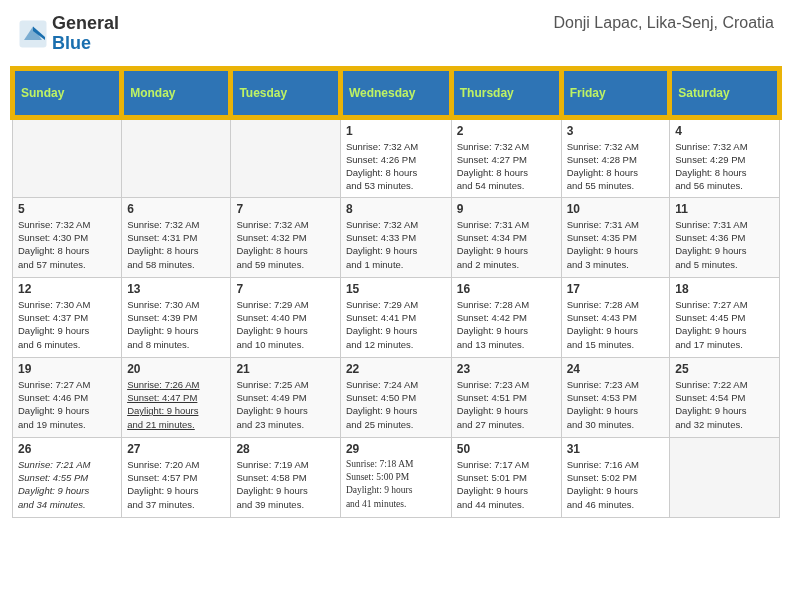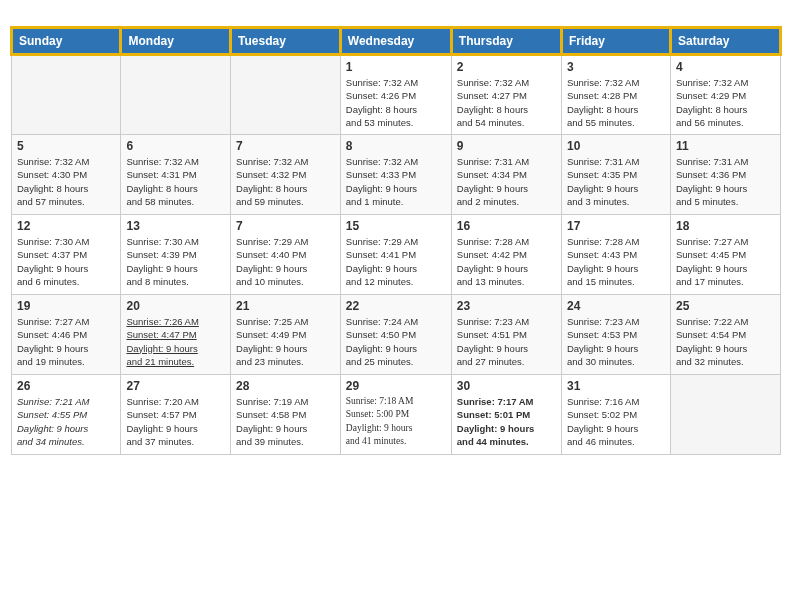--- a/index.html
+++ b/index.html
@@ -52,26 +52,26 @@
     .location {
       font-size: 16px;
       color: #555;
     }
     .calendar {
       width: 100%;
       border-collapse: collapse;
     }
     .calendar th {
       background-color: #2e74b5;
-      color: #ffffff;
+      color: #bef264;
       font-size: 12px;
       font-weight: bold;
-      padding: 5px 6px;
+      padding: 15px 6px;
       text-align: left;
-      border: 3px solid #eab308;
+      border: 5px solid #eab308;
     }
     .calendar td {
       vertical-align: top;
       border: 1px solid #ccc;
       padding: 4px 5px;
       font-size: 9.5px;
       color: #333;
       width: 113px;
       height: 80px;
       background: #fff;
@@ -98,21 +98,33 @@
       background: #fff;
     }
     .row-even td:not(.empty) {
       background: #f0f4f8;
     }
   </style>
 </head>
 <body>
 
 <div class="header">
+  <div class="logo">
+    <svg class="logo-icon" viewBox="0 0 40 40">
+      <rect x="2" y="2" width="36" height="36" rx="4" fill="#1a6faf" opacity="0.15"></rect>
+      <polygon points="8,28 20,10 32,28" fill="#1a6faf" opacity="0.5"></polygon>
+      <polygon points="20,10 36,24 36,28 20,16" fill="#1a6faf"></polygon>
+    </svg>
+    <div class="logo-text">
+      <span class="logo-general">General</span>
+      <span class="logo-blue">Blue</span>
+    </div>
+  </div>
   <div class="title-block">
+    <div class="location">Donji Lapac, Lika-Senj, Croatia</div>
   </div>
 </div>
 
 <table class="calendar">
   <thead>
     <tr>
     <th>Sunday</th>
         <th>Monday</th>
         <th>Tuesday</th>
         <th>Wednesday</th>
@@ -331,22 +343,22 @@
 and 39 minutes.</div>
         </td>
         <td>
           <span class="day-number">29</span>
           <div class="day-info" style="white-space: pre-line; font-family: Liberation Serif, serif;">Sunrise: 7:18 AM
 Sunset: 5:00 PM
 Daylight: 9 hours
 and 41 minutes.</div>
         </td>
         <td>
-          <span class="day-number">30</span>
-          <div class="day-info" style="white-space: pre-line; font-weight: bold;">Sunrise: 7:17 AM
+          <span class="day-number">50</span>
+          <div class="day-info" style="white-space: pre-line;">Sunrise: 7:17 AM
 Sunset: 5:01 PM
 Daylight: 9 hours
 and 44 minutes.</div>
         </td>
         <td>
           <span class="day-number">31</span>
           <div class="day-info" style="white-space: pre-line;">Sunrise: 7:16 AM
 Sunset: 5:02 PM
 Daylight: 9 hours
 and 46 minutes.</div>

